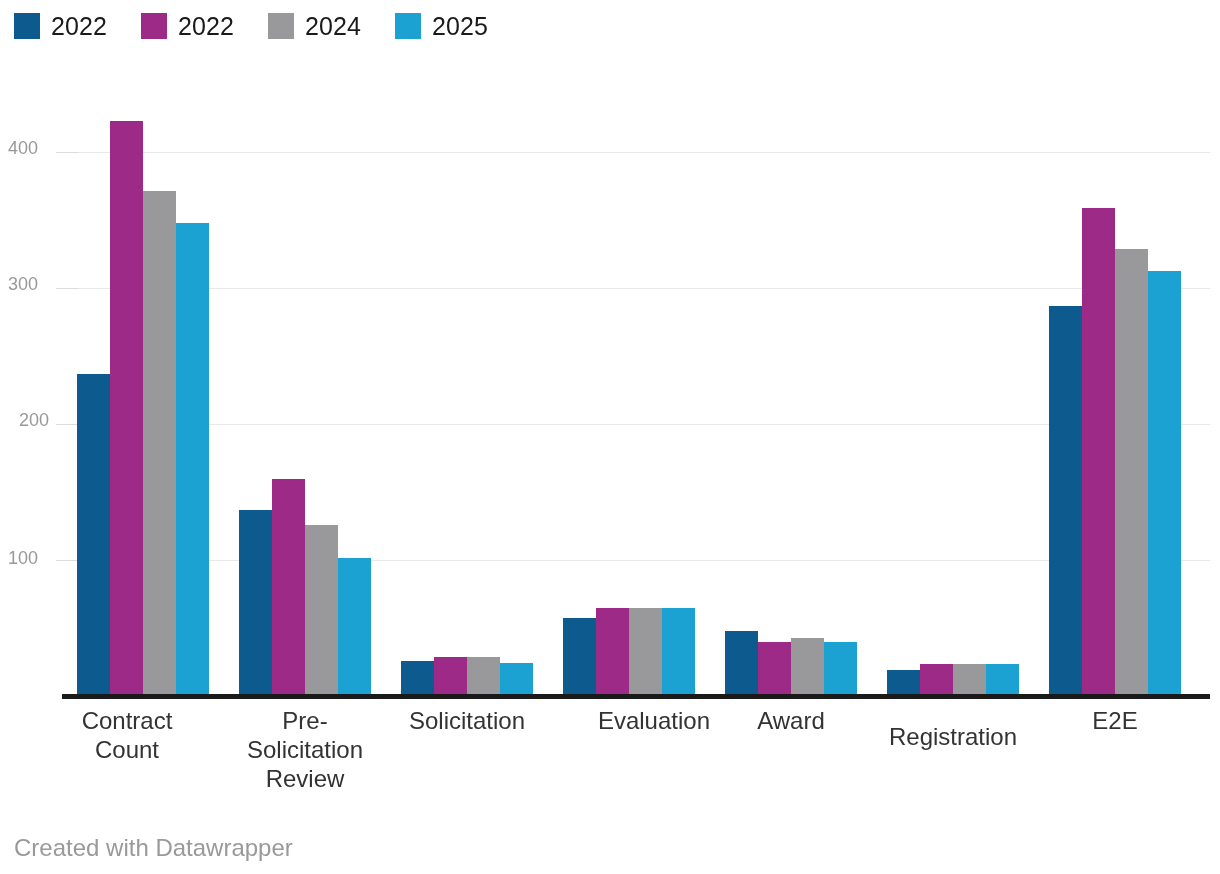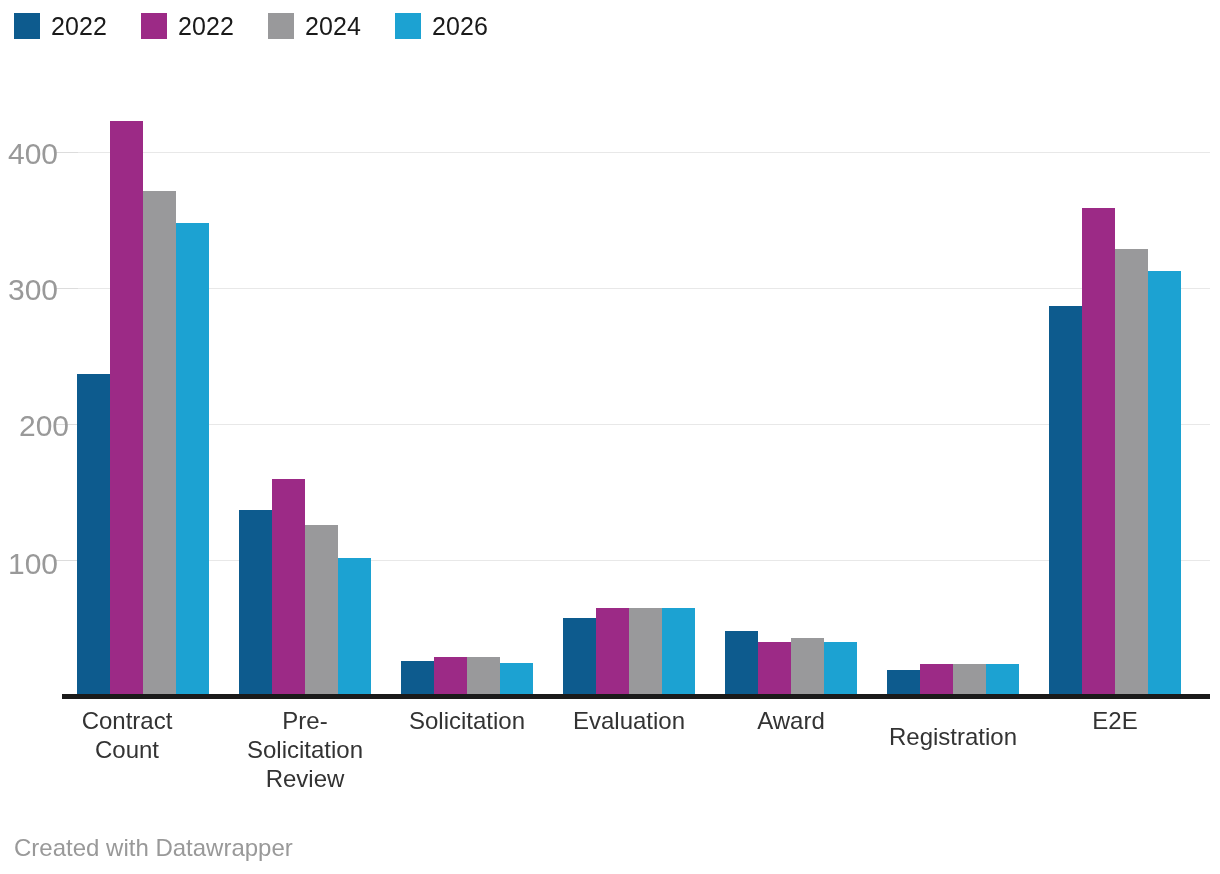--- a/index.html
+++ b/index.html
@@ -61,21 +61,21 @@
   .grid-tick {
     position: absolute;
     left: 62px;
     width: 22px;
     height: 1px;
     background: #dcdcdc;
   }
   .y-label {
     position: absolute;
     left: 8px;
-    font-size: 30px;
+    font-size: 18px;
     color: #999999;
     line-height: 1;
     text-align: left;
     white-space: nowrap;
   }
   .baseline {
     position: absolute;
     left: 62px;
     top: 694px;
     width: 1148px;
@@ -135,21 +135,21 @@
     <div class="legend-item">
       <span class="legend-swatch" style="background: rgb(156, 42, 134);"></span>
       <span class="legend-label">2022</span>
     </div>
     <div class="legend-item">
       <span class="legend-swatch" style="background: rgb(153, 153, 155);"></span>
       <span class="legend-label">2024</span>
     </div>
     <div class="legend-item">
       <span class="legend-swatch" style="background: rgb(28, 162, 210);"></span>
-      <span class="legend-label">2026</span>
+      <span class="legend-label">2025</span>
     </div>
   </div>
 
 <div class="plot">
   <div id="gridlines">
       <div class="grid-line" style="top: 560px;"></div>
       <div class="grid-tick" style="top: 560px; left: 56px;"></div>
       <div class="grid-line" style="top: 424px;"></div>
       <div class="grid-tick" style="top: 424px; left: 56px;"></div>
       <div class="grid-line" style="top: 288px;"></div>
@@ -208,20 +208,20 @@
       </div>
     </div>
   <div class="baseline"></div>
   <div id="xlabels">
       <div class="x-label" style="left: 46px; width: 162px;">Contract
 Count</div>
       <div class="x-label" style="left: 224px; width: 162px;">Pre-
 Solicitation
 Review</div>
       <div class="x-label" style="left: 386px; width: 162px;">Solicitation</div>
-      <div class="x-label" style="left: 548px; width: 162px;">Evaluation</div>
+      <div class="x-label" style="left: 548px; width: 162px; text-align: right;">Evaluation</div>
       <div class="x-label" style="left: 710px; width: 162px;">Award</div>
       <div class="x-label" style="left: 872px; width: 162px; margin-top: 16px;">Registration</div>
       <div class="x-label" style="left: 1034px; width: 162px;">E2E</div>
     </div>
 </div>
 
 <div class="footer">Created with Datawrapper</div>
 
 </body></html>

